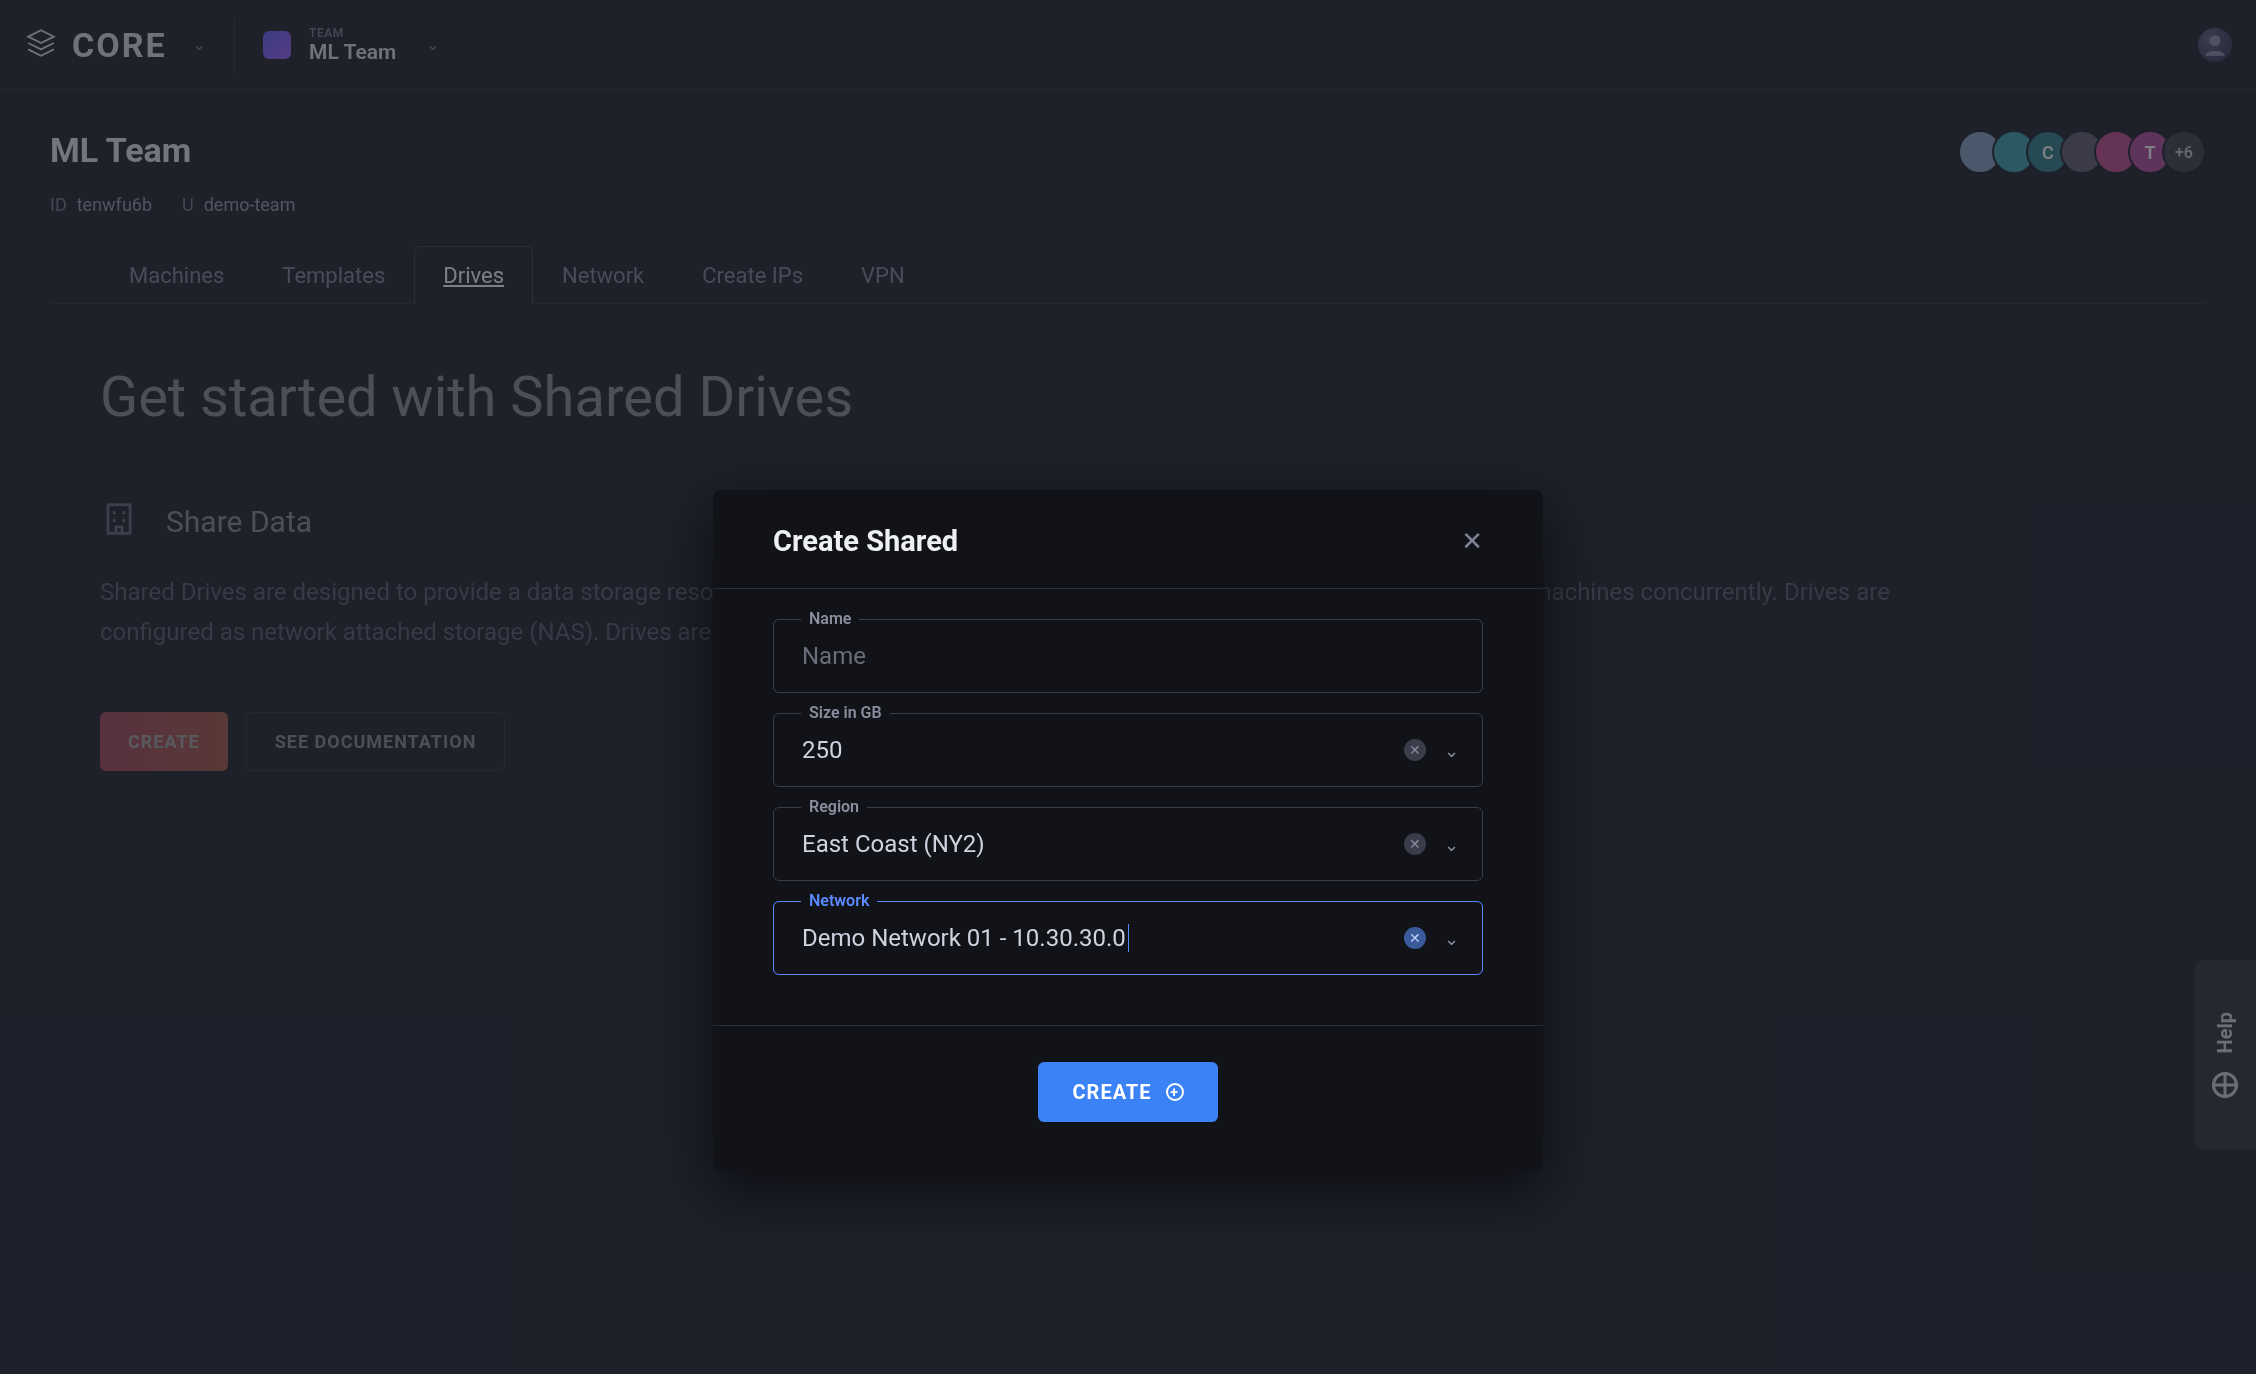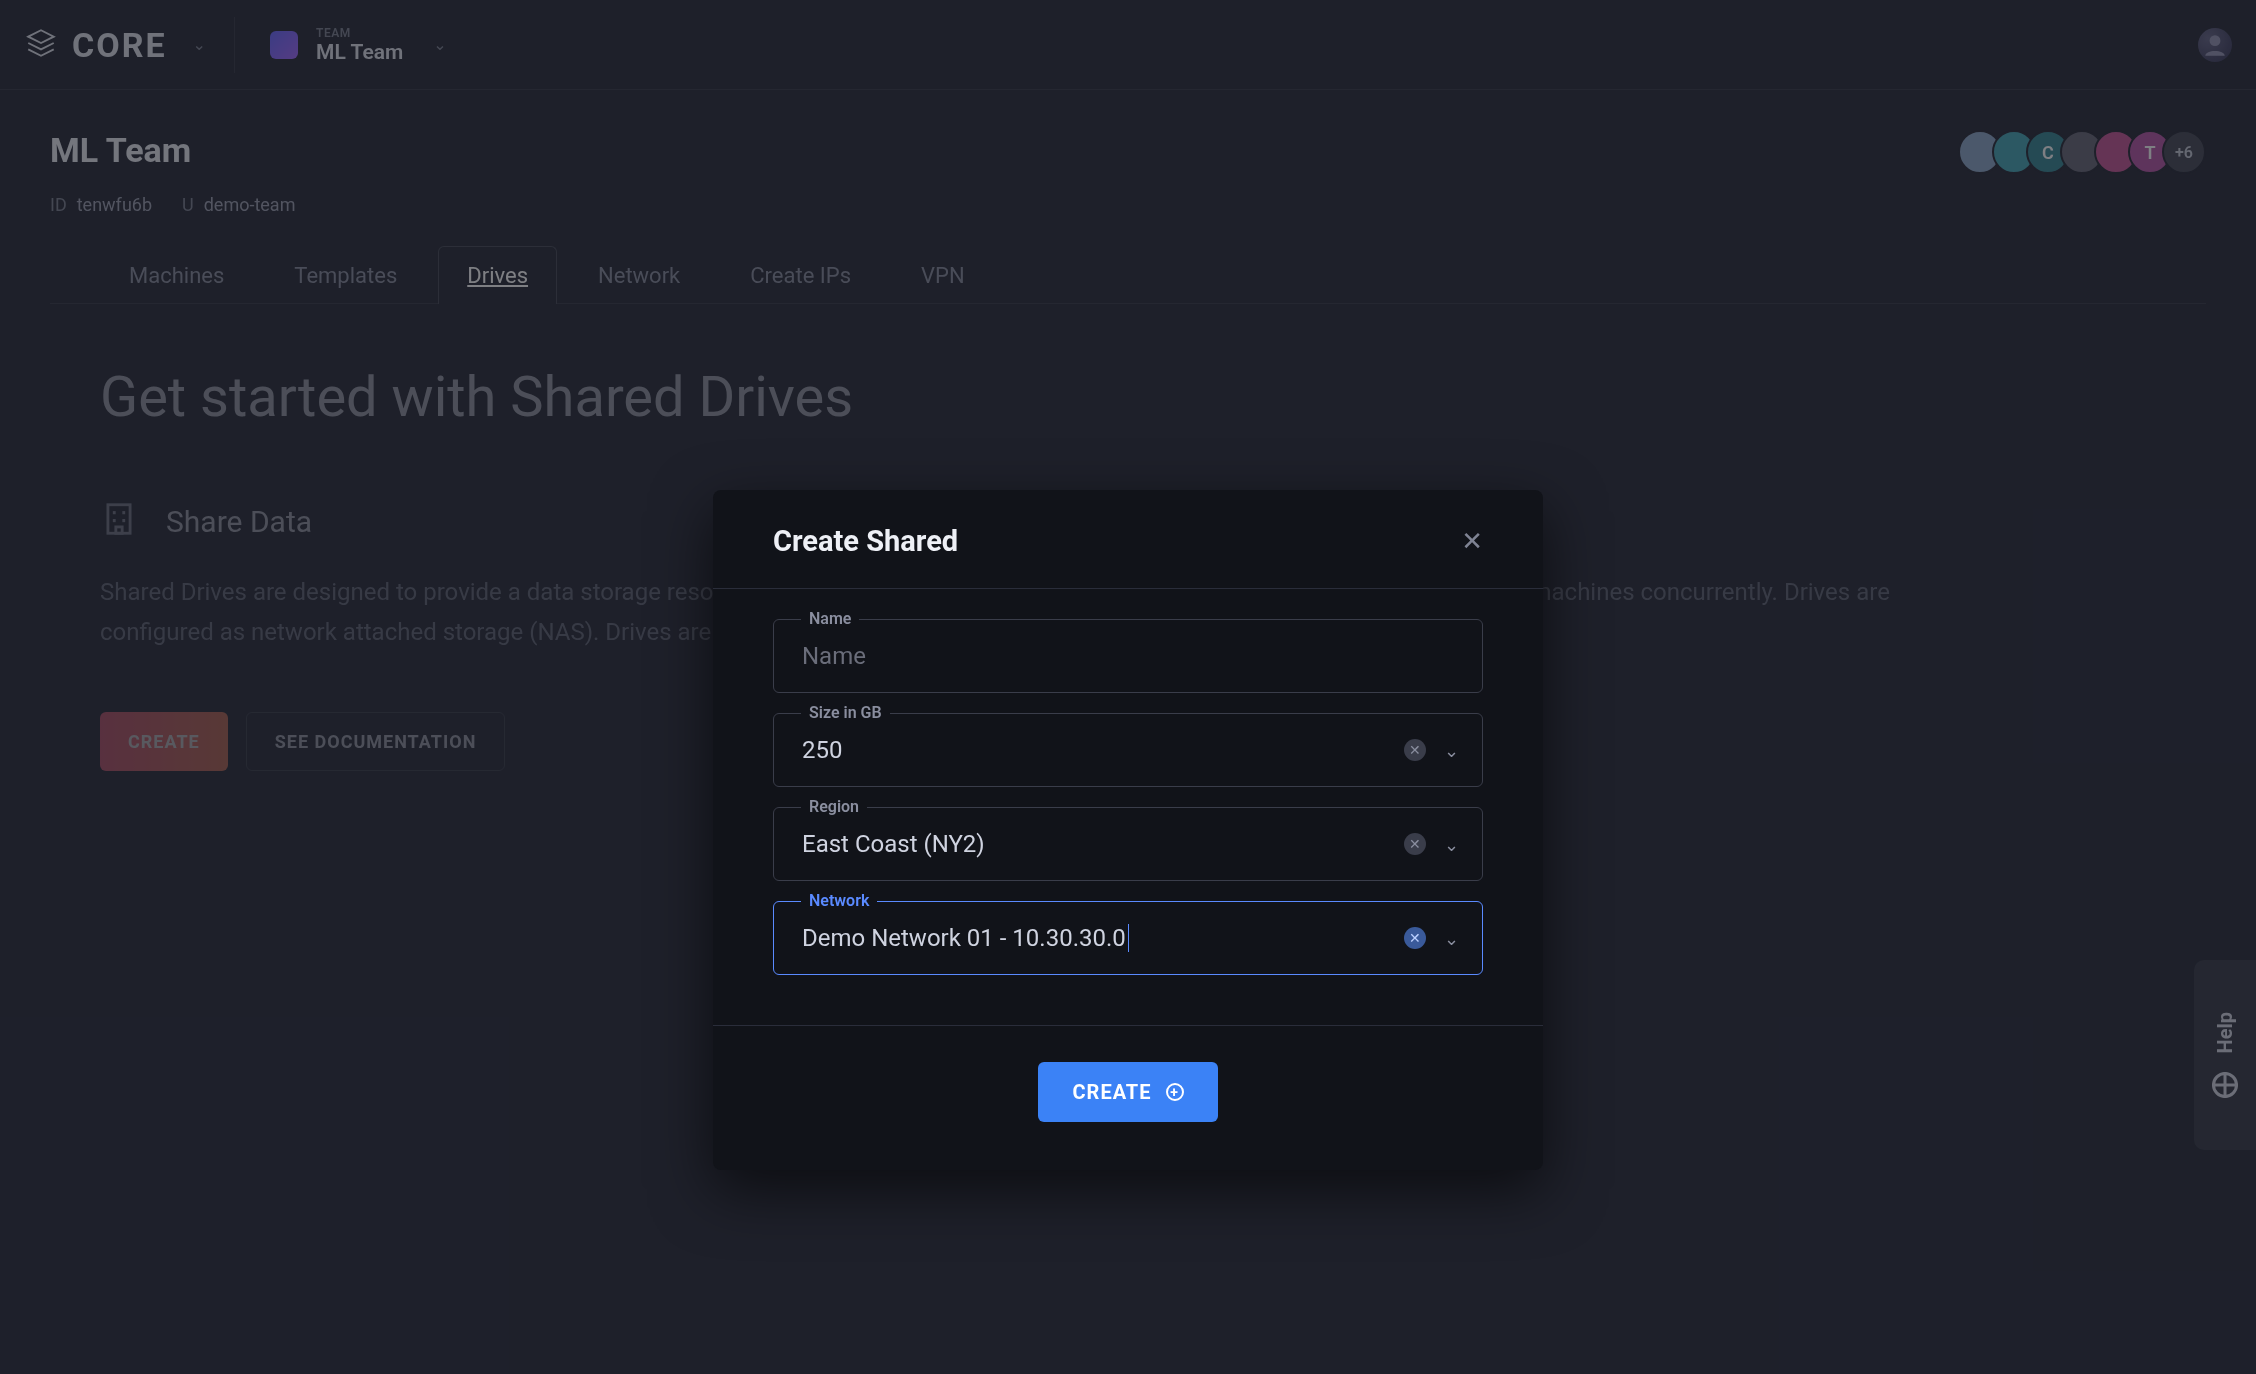--- a/index.html
+++ b/index.html
@@ -4,41 +4,41 @@
 <style>
   * { margin:0; padding:0; box-sizing:border-box; font-family:-apple-system,BlinkMacSystemFont,"Segoe UI",Roboto,sans-serif; }
   html,body { width:100%; height:100%; background:#2a2d3a; color:#c5c9d6; }
   .app { width:2256px; height:1374px; position:relative; transform-origin:top left; }
 
   
   .topbar { height:90px; display:flex; align-items:center; padding:0 24px; border-bottom:1px solid #3a3d4a; }
   .logo-wrap { display:flex; align-items:center; gap:14px; padding-right:28px; border-right:1px solid #3a3d4a; height:56px; }
   .logo-icon svg { width:34px; height:34px; }
   .logo-text { font-size:34px; font-weight:700; letter-spacing:2px; color:#dfe2ec; }
-  .team-switch { display:flex; align-items:center; gap:18px; margin-left:35px; }
+  .team-switch { display:flex; align-items:center; gap:18px; margin-left:28px; }
   .team-avatar { width:28px; height:28px; border-radius:6px; background:linear-gradient(135deg,#6a6aff,#a56aff); }
   .team-text .team-label { font-size:12px; color:#7f8393; font-weight:600; letter-spacing:0.5px; }
   .team-text .team-name { font-size:21px; color:#dfe2ec; font-weight:600; }
   .user-avatar { margin-left:auto; width:34px; height:34px; border-radius:50%; background:radial-gradient(circle at 30% 30%,#6a6a8a,#3a3a5a); display:flex; align-items:center; justify-content:center; }
   .chevron { font-size:16px; color:#7f8393; margin-left:12px; }
 
   
   .page-header { padding:40px 50px 0 50px; }
   .page-title { font-size:34px; font-weight:700; color:#e8eaf2; }
   .page-meta { margin-top:24px; font-family:monospace; font-size:18px; color:#9da1b2; display:flex; gap:30px; }
   .page-meta .meta-key { color:#7f8393; margin-right:10px; }
   .member-row { margin-left:auto; display:flex; align-items:center; }
   .header-row { display:flex; align-items:flex-start; }
   .avatar-stack { display:flex; }
   .avatar-stack .av { width:44px; height:44px; border-radius:50%; border:2px solid #2a2d3a; margin-left:-10px; display:flex; align-items:center; justify-content:center; font-size:18px; color:#fff; font-weight:600; }
   .av-0{background:#8fa8c9}.av-1{background:#4aa8b8}.av-2{background:#3a8a98}.av-3{background:#6a6a7a}.av-4{background:#c85a9a}.av-5{background:#b85aa8}
   .av-more { width:44px; height:44px; border-radius:50%; border:2px solid #2a2d3a; margin-left:-10px; background:#4a4d5a; display:flex; align-items:center; justify-content:center; font-size:16px; color:#c5c9d6; font-weight:600; }
 
   
-  .tabs { display:flex; gap:12px; margin-top:30px; border-bottom:1px solid #3a3d4a; padding:0 50px; }
+  .tabs { display:flex; gap:0; margin-top:30px; border-bottom:1px solid #3a3d4a; padding:0 50px; }
   .tab { padding:16px 28px; font-size:22px; color:#8a8e9f; cursor:pointer; border:1px solid transparent; border-bottom:none; position:relative; top:1px; }
   .tab.active { color:#fff; border-color:#4a4d5a; background:#2a2d3a; border-radius:6px 6px 0 0;text-decoration:underline; }
 
   
   .content { padding:60px 100px; }
   .get-started { font-size:56px; font-weight:400; color:#d5d8e4; margin-bottom:70px; }
   .section-head { display:flex; align-items:center; gap:28px; margin-bottom:31px; }
   .section-head svg { width:38px; height:38px; }
   .section-title { font-size:30px; color:#d5d8e4; }
   .section-body { font-size:24px; line-height:1.65; color:#8a8e9f; max-width:1900px; }

